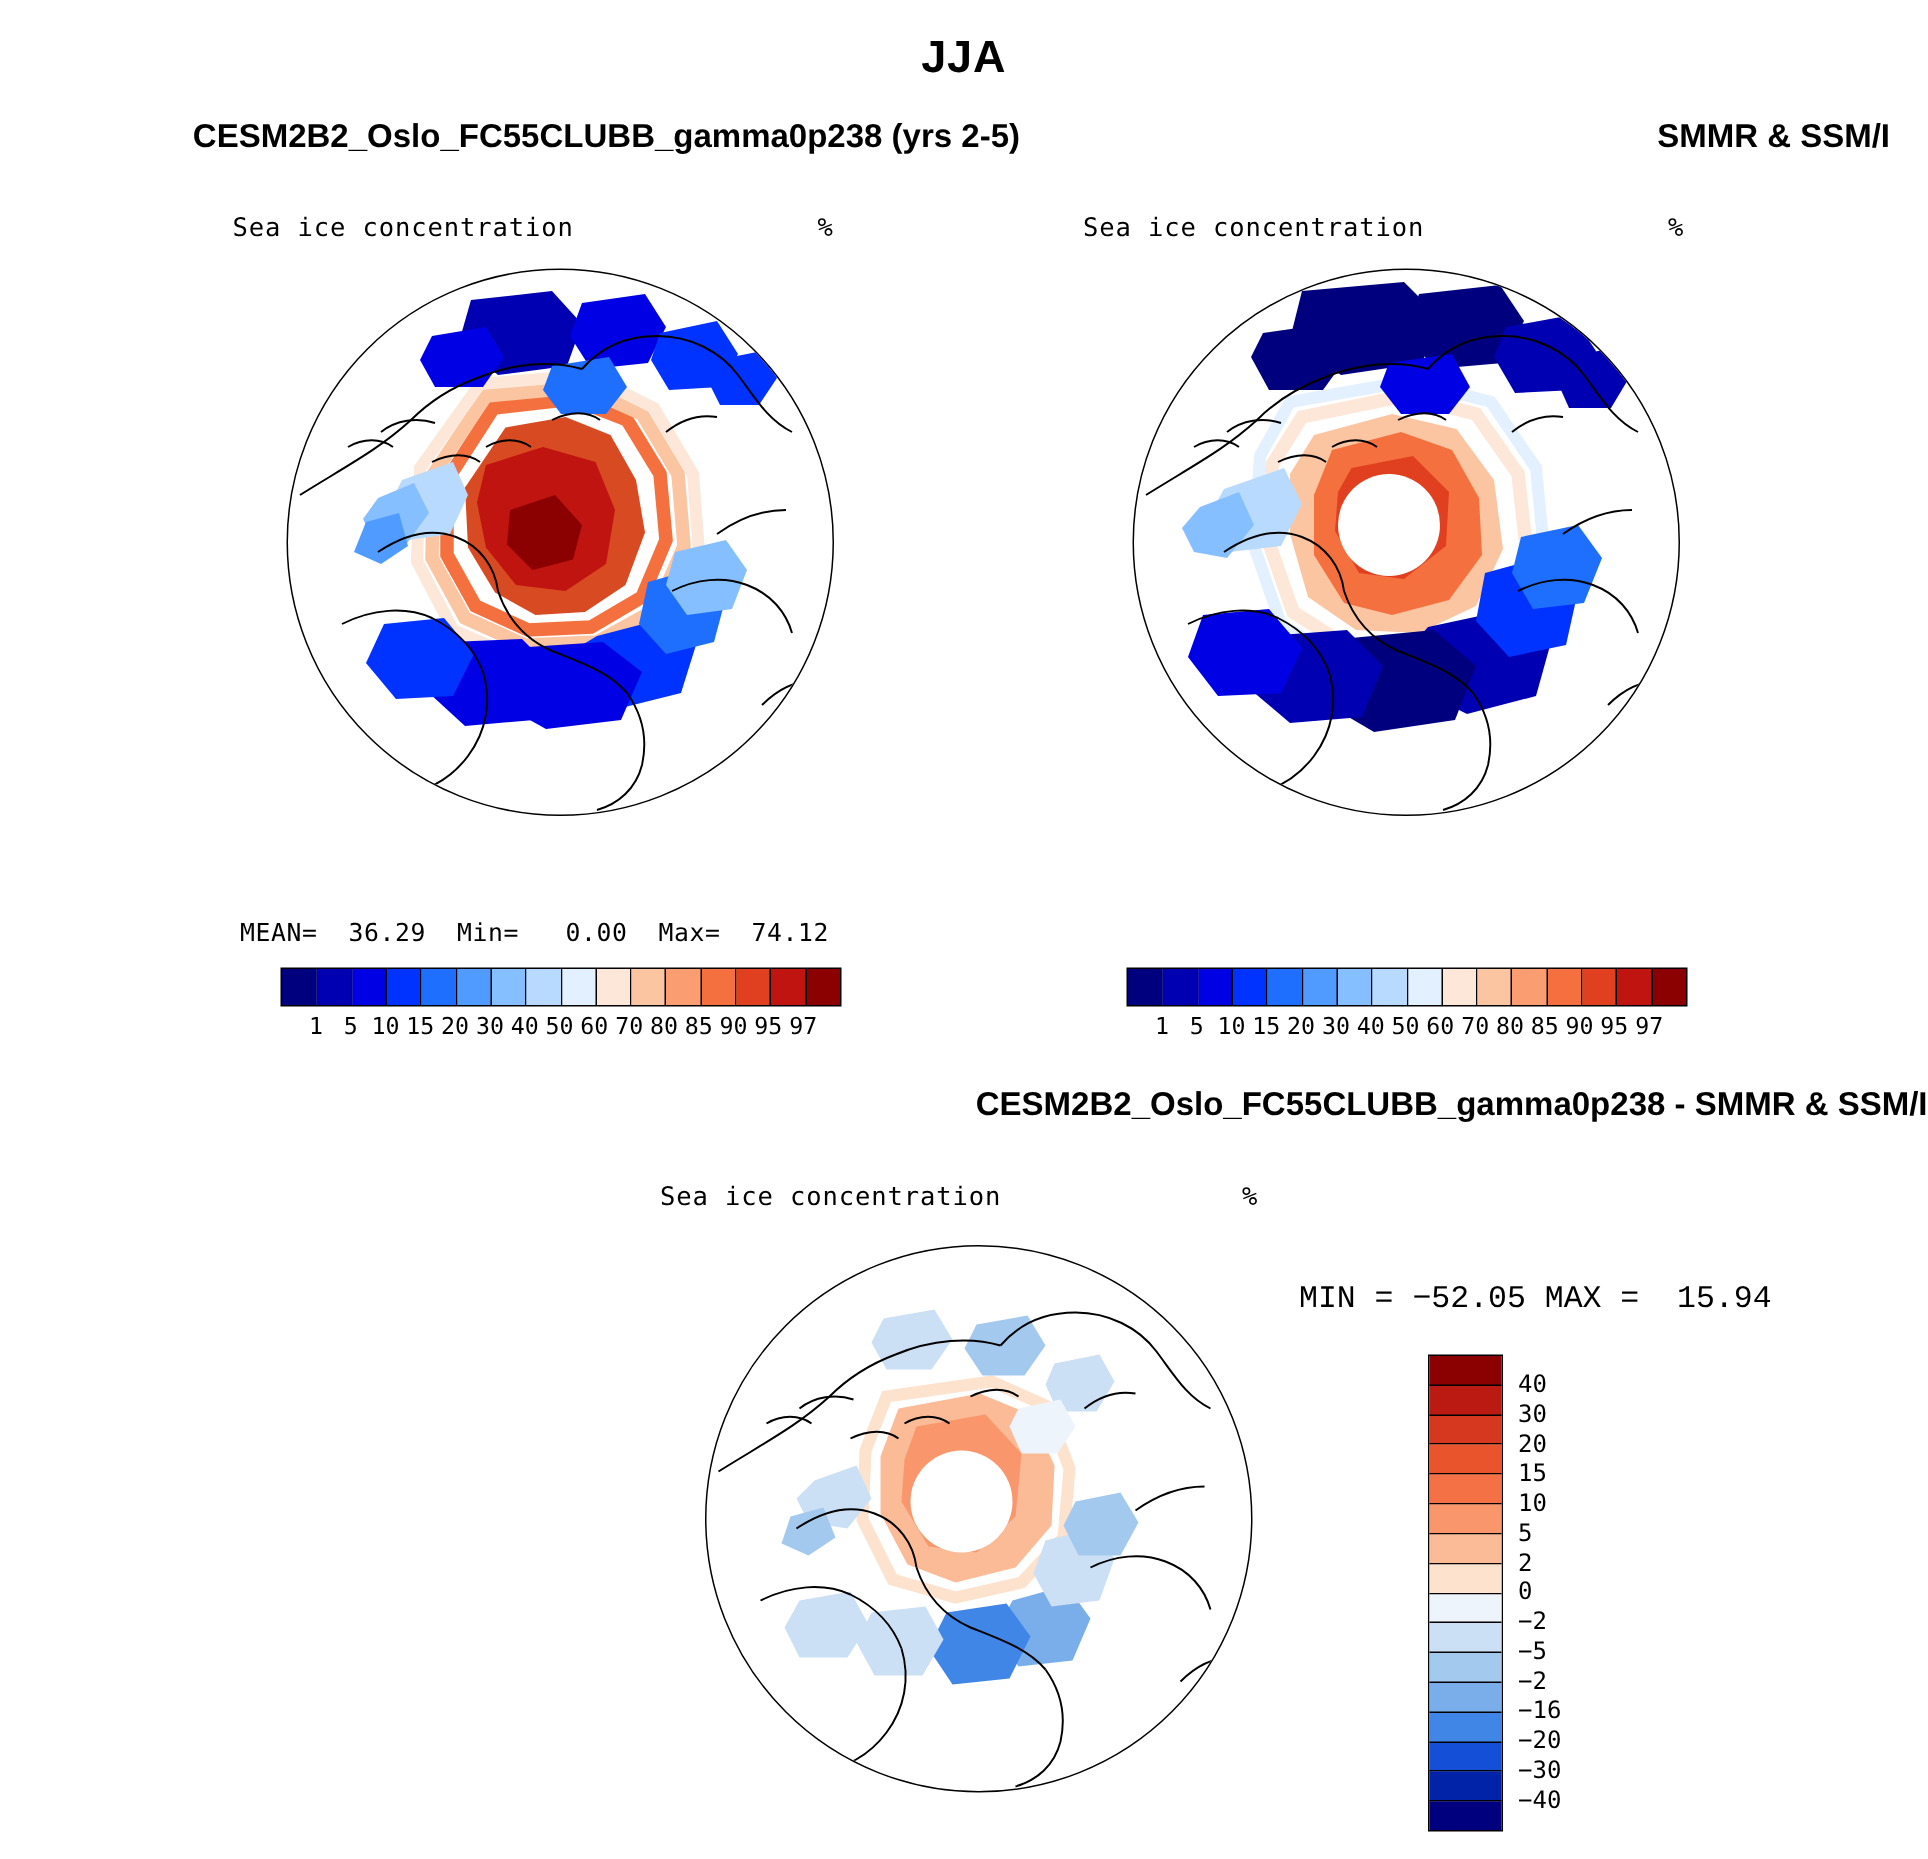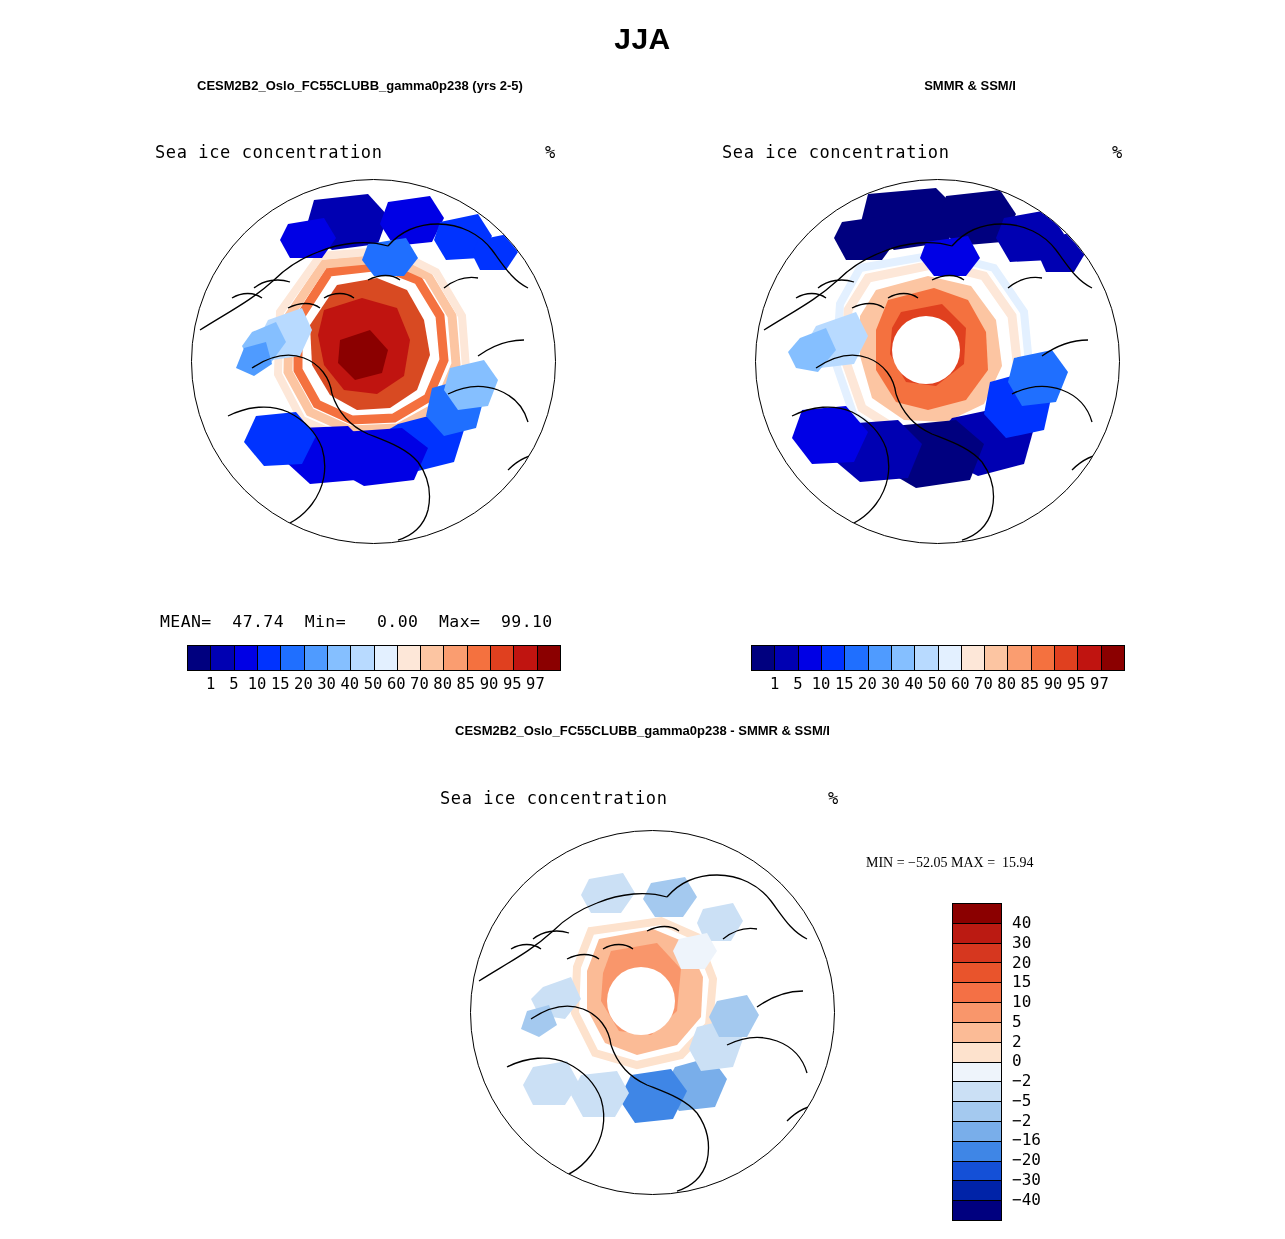--- a/index.html
+++ b/index.html
@@ -25,23 +25,23 @@
     top: 22px;
     left: 0;
     width: 1285px;
     text-align: center;
     font-size: 30px;
     font-weight: bold;
     letter-spacing: 0.5px;
   }
   .panel-title {
     position: absolute;
-    font-size: 13px;
+    font-size: 22px;
     font-weight: bold;
-    text-align: center;
+    text-align: right;
     white-space: nowrap;
   }
   .panel-title.left  { top: 78px; left: 40px;  width: 640px; }
   .panel-title.right { top: 78px; left: 680px; width: 580px; }
   .panel-title.diff  { top: 723px; left: 0;    width: 1285px; }
 
   .var-row {
     position: absolute;
     font-family: "DejaVu Sans Mono", monospace;
     font-size: 17px;
@@ -119,22 +119,22 @@
     font-size: 16px;
     display: flex;
     flex-direction: column;
   }
   .vbar-labels span {
     display: block;
     text-align: left;
   }
   .diff-minmax {
     position: absolute;
-    font-family: Liberation Serif, serif;
-    font-size: 14px;
+    font-family: Liberation Mono, monospace;
+    font-size: 21px;
     white-space: pre;
   }
 </style>
 </head>
 <body>
 
 <div class="page">
 
   <div class="main-title">JJA</div>
 
@@ -191,21 +191,21 @@
           <path d="M40 118 C50 112, 62 112, 70 118"></path>
           <path d="M96 128 C108 122, 120 122, 128 128"></path>
           <path d="M132 118 C142 112, 154 112, 162 118"></path>
           <path d="M176 100 C188 94, 200 94, 208 100"></path>
           <path d="M316 290 C326 280, 338 274, 350 274"></path>
         </g>
       </svg>
     </div>
   </div>
 
-  <div class="stats" style="top:612px; left:160px;">MEAN=  47.74  Min=   0.00  Max=  99.10</div>
+  <div class="stats" style="top:612px; left:160px;">MEAN=  36.29  Min=   0.00  Max=  74.12</div>
 
   <div class="cbar" style="top:645px; left:187px; width:372px;">
     <div class="cell" style="background:#00007f"></div>
     <div class="cell" style="background:#0000b2"></div>
     <div class="cell" style="background:#0000e5"></div>
     <div class="cell" style="background:#0033ff"></div>
     <div class="cell" style="background:#1f6fff"></div>
     <div class="cell" style="background:#4f9bff"></div>
     <div class="cell" style="background:#85bfff"></div>
     <div class="cell" style="background:#b8daff"></div>

